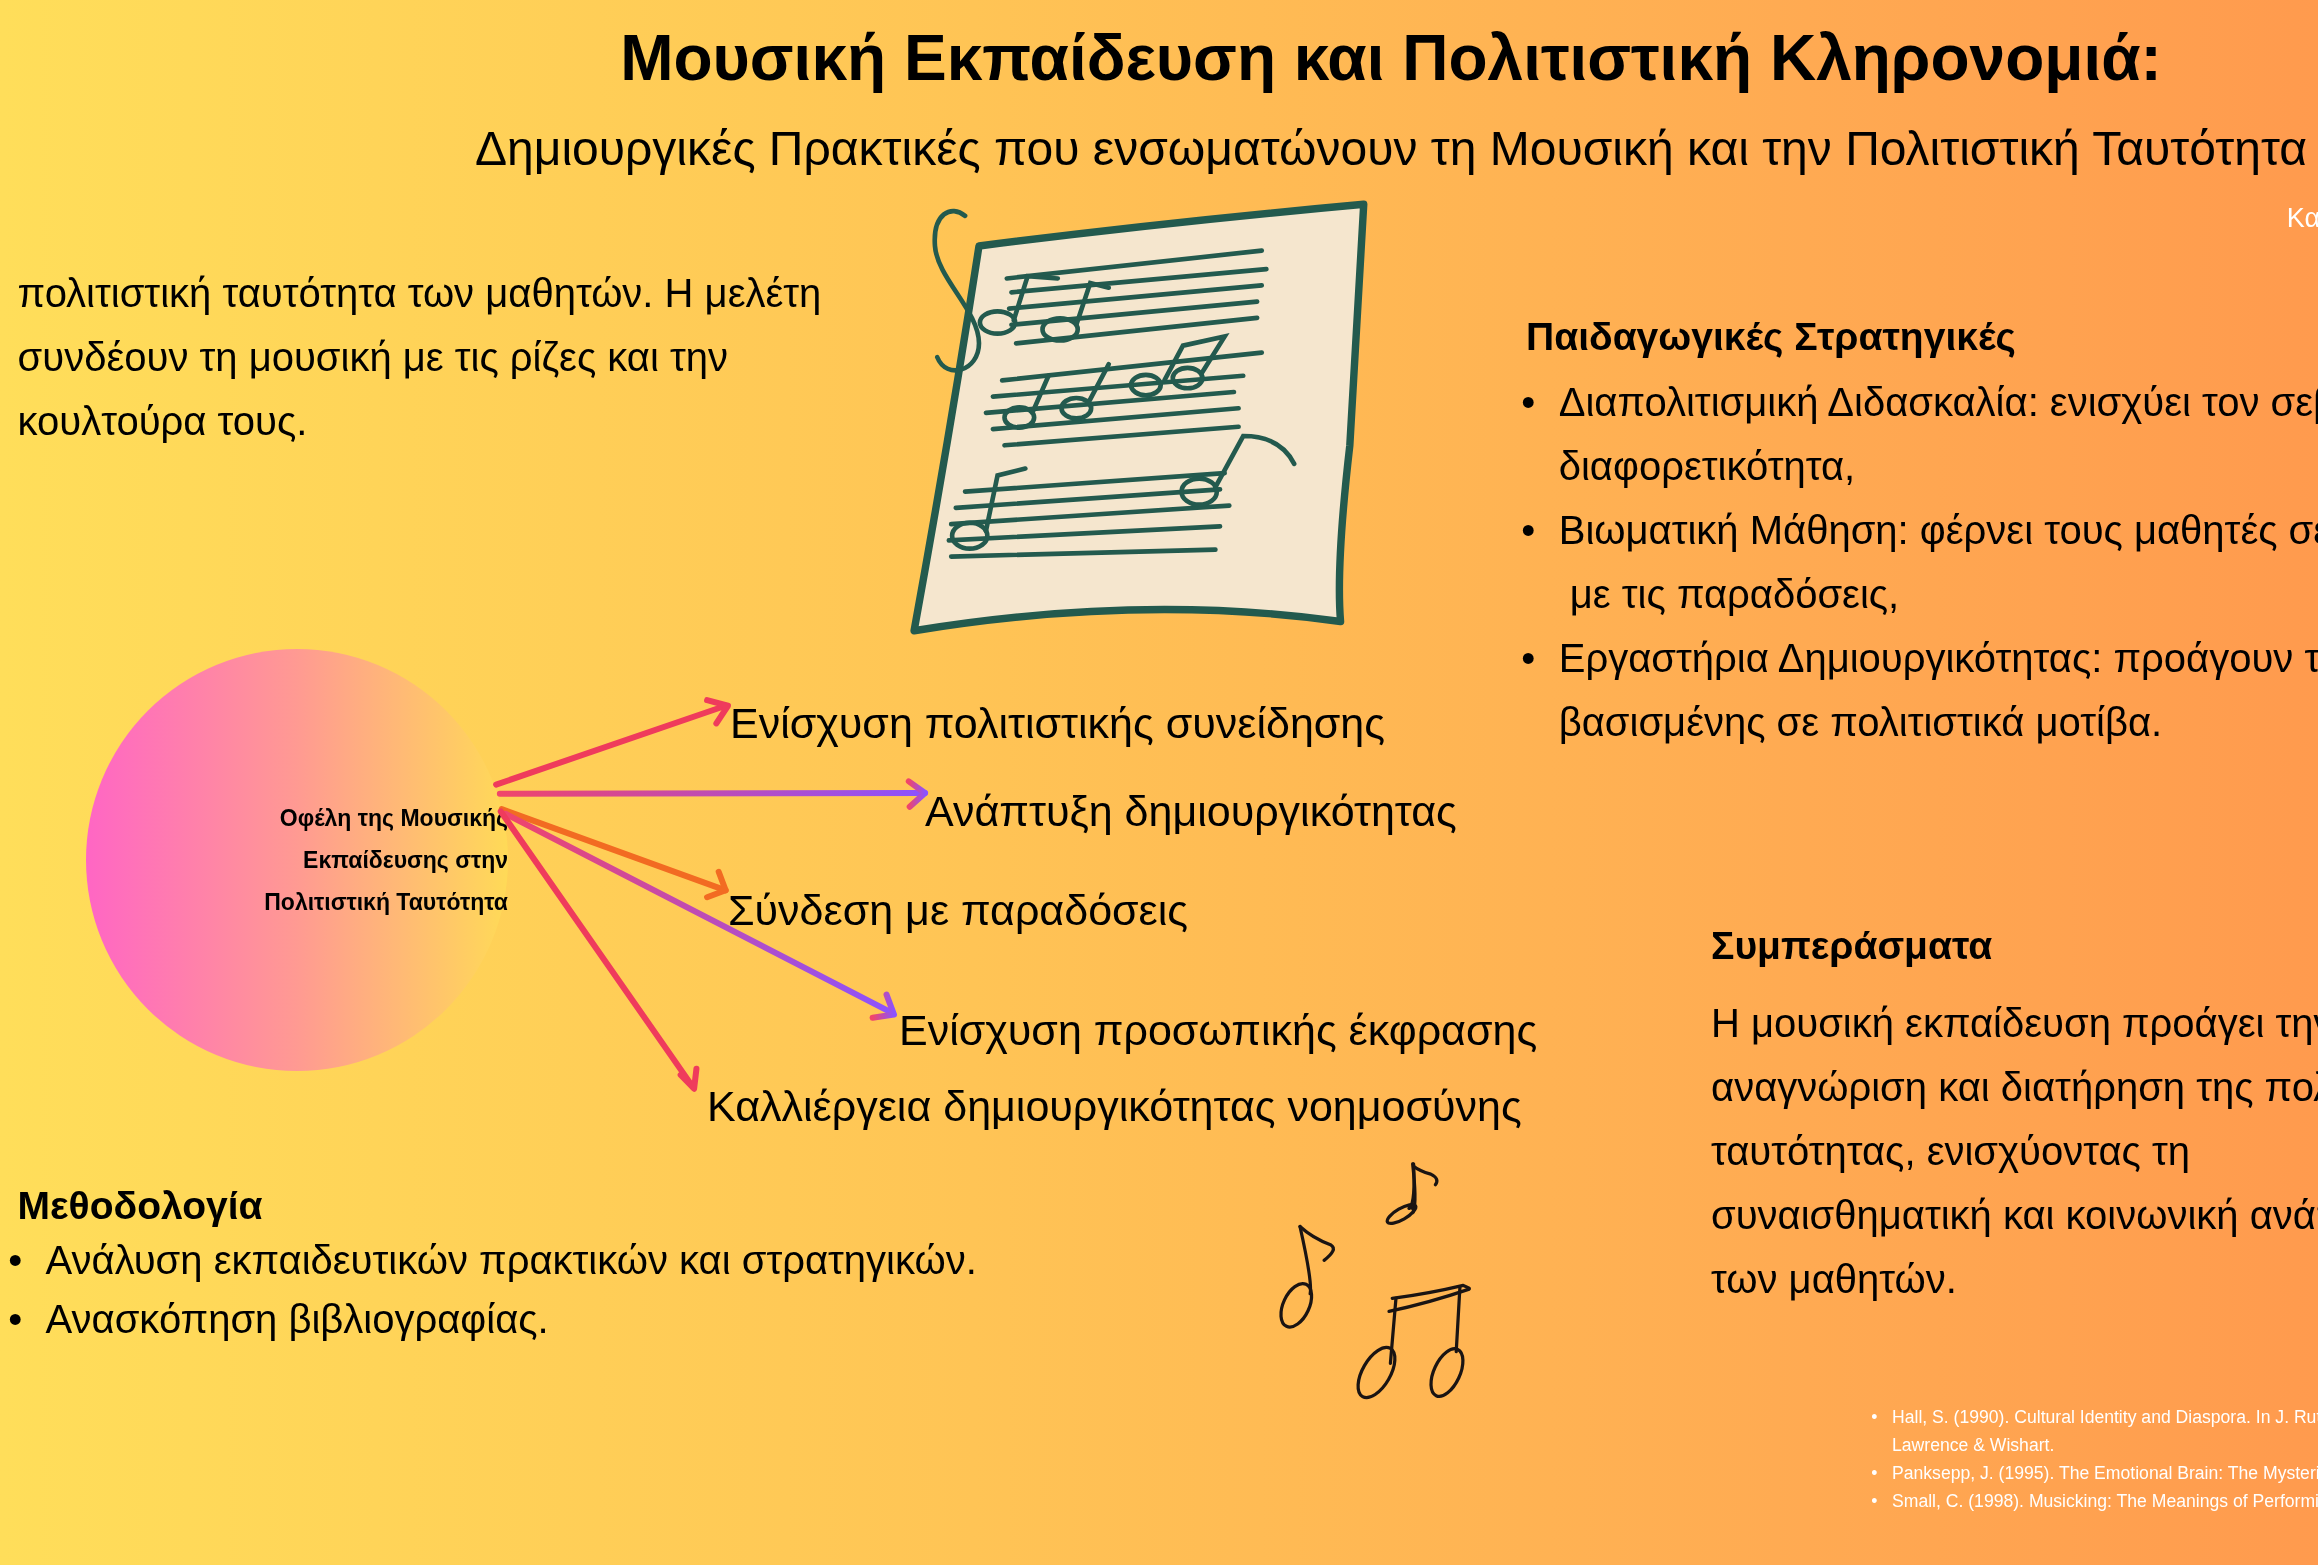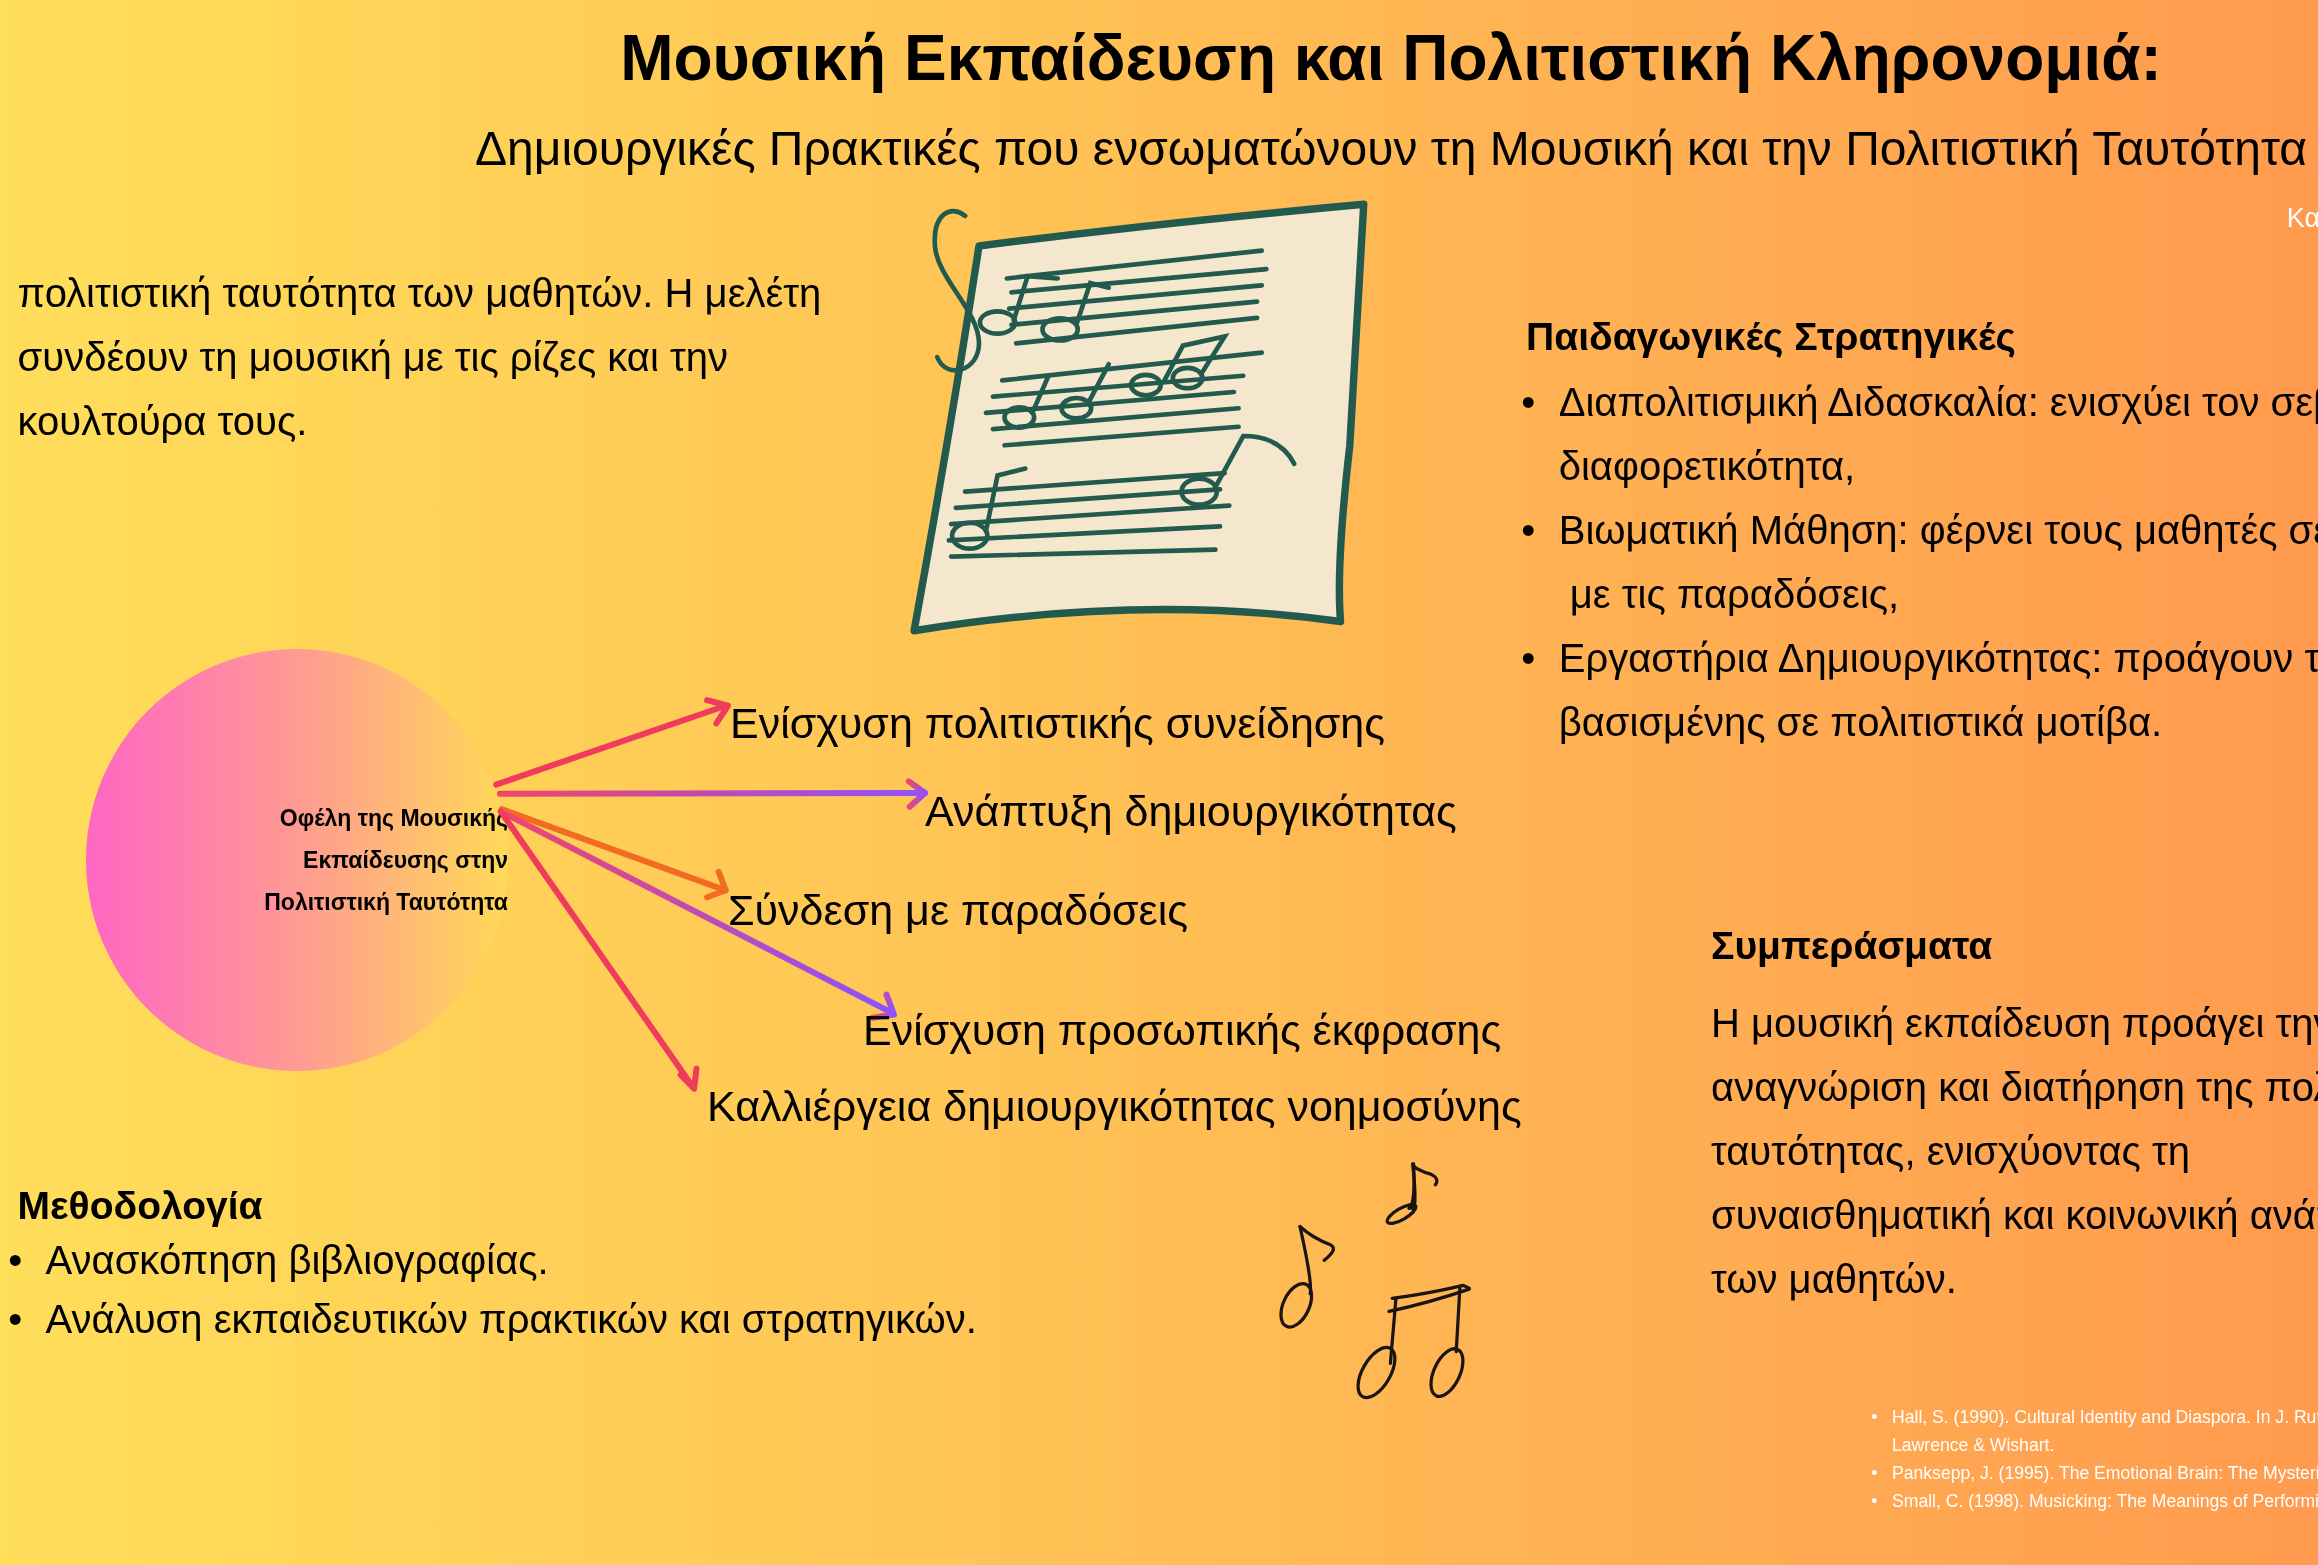--- a/index.html
+++ b/index.html
@@ -145,31 +145,31 @@
       <g stroke="#EF3B5C">
           <path d="M1080 1750 L 1495 2345"></path>
           <path d="M1468 2318 L 1497 2348 L 1502 2305"></path>
         </g>
     </g>
   </svg>
 
   <div class="abs arrow-label" style="left:730px; top:678px;">Ενίσχυση πολιτιστικής συνείδησης</div>
   <div class="abs arrow-label" style="left:925px; top:766px;">Ανάπτυξη δημιουργικότητας</div>
   <div class="abs arrow-label" style="left:728px; top:865px;">Σύνδεση με παραδόσεις</div>
-  <div class="abs arrow-label" style="left:863px; top:985px;">Ενίσχυση προσωπικής έκφρασης</div>
+  <div class="abs arrow-label" style="left:899px; top:985px;">Ενίσχυση προσωπικής έκφρασης</div>
   <div class="abs arrow-label" style="left:707px; top:1061px;">Καλλιέργεια δημιουργικότητας νοημοσύνης</div>
 
   <div class="abs" style="left:17.6px; top:1180px;">
     <div class="heading">Μεθοδολογία</div>
     <ul class="bullets" style="margin-top:0px; margin-left:-14px;">
       <li style="line-height:59px;">
-          <span class="cont">Ανασκόπηση βιβλιογραφίας.</span>
+          <span class="cont">Ανάλυση εκπαιδευτικών πρακτικών και στρατηγικών.</span>
         </li>
       <li style="line-height:59px;">
-          <span class="cont">Ανάλυση εκπαιδευτικών πρακτικών και στρατηγικών.</span>
+          <span class="cont">Ανασκόπηση βιβλιογραφίας.</span>
         </li>
     </ul>
   </div>
 
   <div class="abs" style="left:1711px; top:920px;">
     <div class="heading">Συμπεράσματα</div>
     <div style="margin-top:19.5px;">
       <div class="body-line">Η μουσική εκπαίδευση προάγει την</div>
       <div class="body-line">αναγνώριση και διατήρηση της πολιτιστικής</div>
       <div class="body-line">ταυτότητας, ενισχύοντας τη</div>

